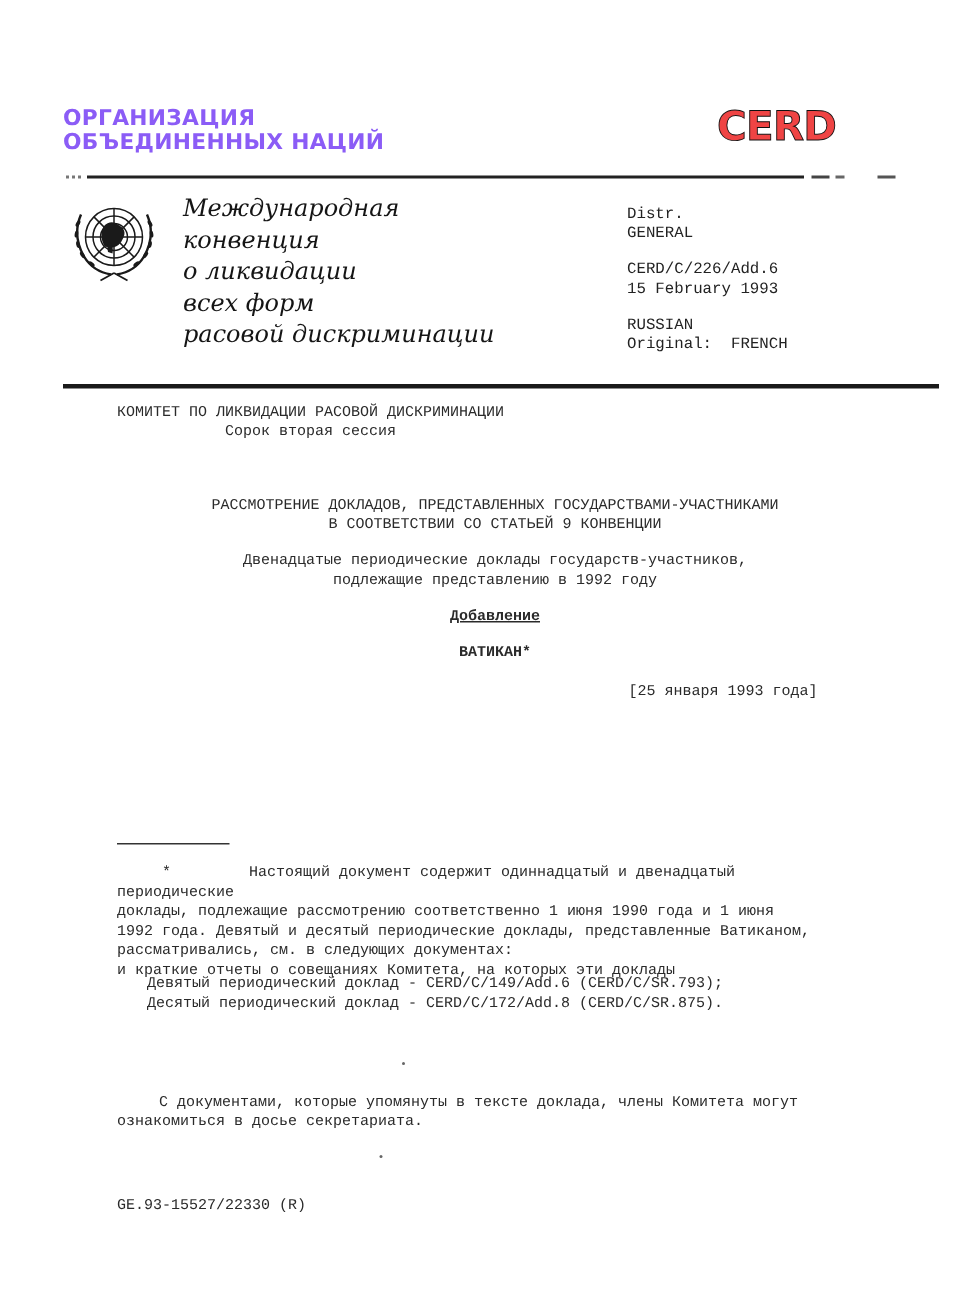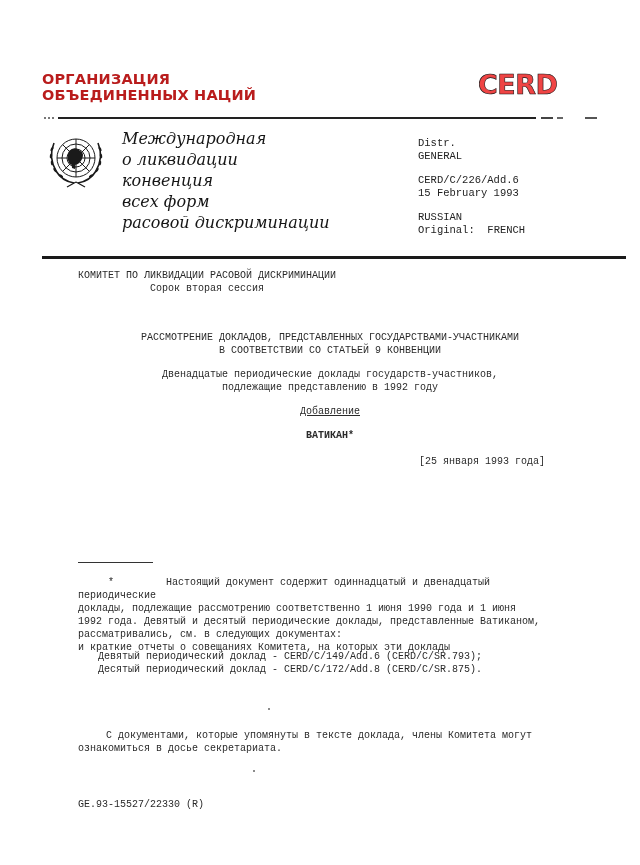--- a/index.html
+++ b/index.html
@@ -1,18 +1,18 @@
 <!DOCTYPE html>
 <html><head>
   <meta charset="utf-8">
   <style>
     html, body { margin: 0; padding: 0; background: #ffffff; }
     body { width: 640px; height: 865px; position: relative; overflow: hidden; color: #111; }
     .abs { position: absolute; }
-    .org { left: 42px; top: 71px; font-family: "DejaVu Sans", sans-serif; font-weight: bold; font-size: 14.5px; line-height: 16px; letter-spacing: 0.2px; color: #b91c1c; }
+    .org { left: 42px; top: 71px; font-family: "DejaVu Sans", sans-serif; font-weight: bold; font-size: 14.5px; line-height: 16px; letter-spacing: 0.2px; color: #8b5cf6; }
     .cerd { left: 478px; top: 70px; font-family: "DejaVu Sans", sans-serif; font-weight: 900; font-size: 27px; line-height: 30px; color: #ef4444; letter-spacing: -0.5px; -webkit-text-stroke: 0.6px #111; }
     .rule-top { left: 58px; top: 117px; width: 478px; height: 1.5px; background: #222; }
     .rule-top-dash1 { left: 541px; top: 117px; width: 12px; height: 1.5px; background: #444; }
     .rule-top-dash2 { left: 557px; top: 117px; width: 6px; height: 1.5px; background: #666; }
     .rule-top-dash3 { left: 585px; top: 117px; width: 12px; height: 1.5px; background: #555; }
     .rule-top-dots { left: 44px; top: 117px; width: 10px; height: 1.5px; background: repeating-linear-gradient(90deg,#777 0 2px, transparent 2px 4px); }
     .emblem { left: 45px; top: 131px; width: 62px; height: 60px; }
     .conv { left: 122px; top: 128px; font-family: "DejaVu Serif", serif; font-style: italic; font-size: 16px; line-height: 21px; color: #151515; }
     .meta { left: 418px; top: 137px; font-family: "Liberation Mono", monospace; font-size: 10.5px; line-height: 12.5px; color: #222; }
     .meta .gap { height: 12px; }
@@ -79,22 +79,22 @@
     </g>
     <g stroke="#1a1a1a" stroke-width="1.2">
       <line x1="22" y1="56" x2="31" y2="51"></line>
       <line x1="40" y1="56" x2="31" y2="51"></line>
     </g>
   </svg>
 </div>
 
 <div class="abs conv">
   <div>Международная</div>
+  <div>конвенция</div>
   <div>о ликвидации</div>
-  <div>конвенция</div>
   <div>всех форм</div>
   <div>расовой дискриминации</div>
 </div>
 
 <div class="abs meta">
   <div>Distr.</div>
   <div>GENERAL</div>
   <div class="gap"></div>
   <div>CERD/C/226/Add.6</div>
   <div>15 February 1993</div>
@@ -115,21 +115,21 @@
 <div class="abs mono center-block" style="top:331px;">
   <div>РАССМОТРЕНИЕ ДОКЛАДОВ, ПРЕДСТАВЛЕННЫХ ГОСУДАРСТВАМИ-УЧАСТНИКАМИ</div>
   <div>В СООТВЕТСТВИИ СО СТАТЬЕЙ 9 КОНВЕНЦИИ</div>
 </div>
 
 <div class="abs mono center-block" style="top:368px;">
   <div>Двенадцатые периодические доклады государств-участников,</div>
   <div>подлежащие представлению в 1992 году</div>
 </div>
 
-<div class="abs mono center-block" style="top:405px;">
+<div class="abs mono center-block" style="top:405px;font-weight:bold;">
   <span class="u">Добавление</span>
 </div>
 
 <div class="abs mono center-block" style="top:429px; font-weight:bold;">ВАТИКАН*</div>
 
 <div class="abs mono date">[25 января 1993 года]</div>
 
 <div class="abs fn-rule"></div>
 
 <div class="abs mono footnote">

